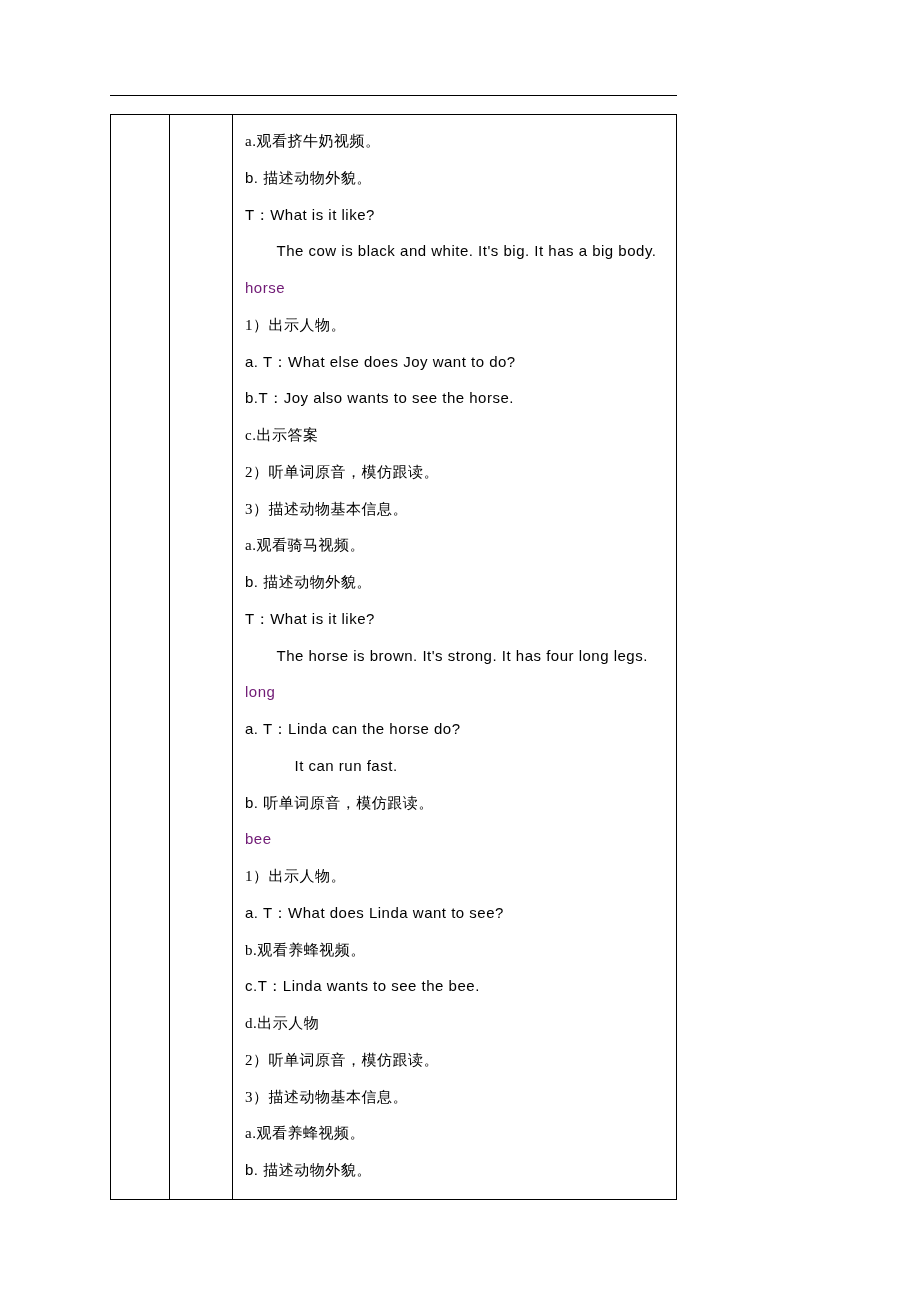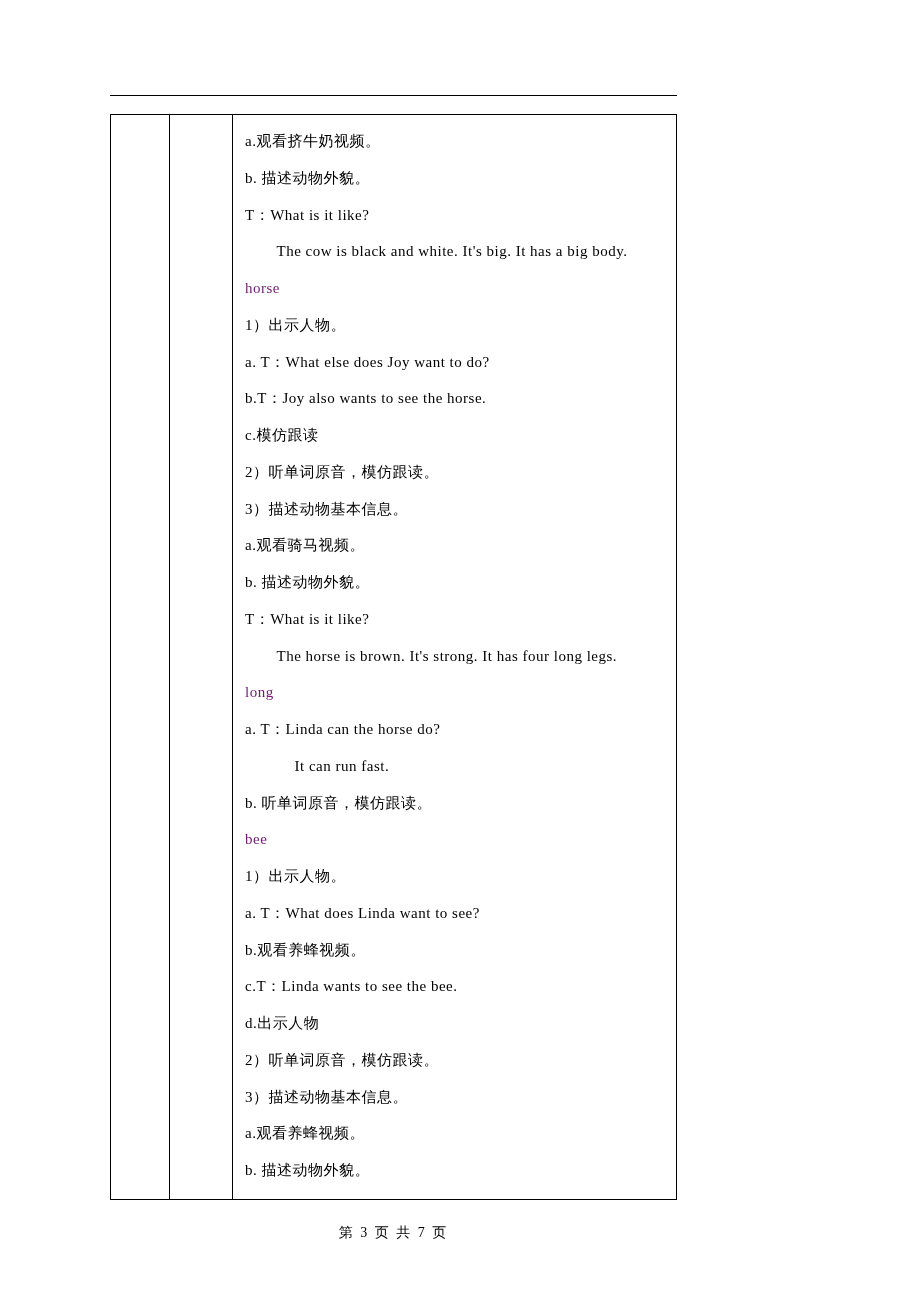--- a/index.html
+++ b/index.html
@@ -30,21 +30,21 @@
     border: 1px solid #000000;
     vertical-align: top;
     padding: 8px 10px 10px 12px;
     font-size: 15px;
     line-height: 2.45;
     letter-spacing: 0.5px;
   }
   .c1 { width: 36px; }
   .c2 { width: 40px; }
   .c3 { }
-  .mono   { font-family: Liberation Serif, serif; letter-spacing: 0.5px; }
+  .mono   { font-family: Liberation Sans, sans-serif; letter-spacing: 0.5px; }
   .red    { color: #701a75; }
   .indent1 { display: inline-block; width: 2.1em; }
   .indent2 { display: inline-block; width: 3.3em; }
   .footer {
     position: absolute;
     bottom: 60px;
     left: 0;
     right: 0;
     text-align: center;
     font-size: 14px;
@@ -66,21 +66,21 @@
       <td class="c2"></td>
       <td class="c3">
         <div>a.观看挤牛奶视频。</div>
         <div><span class="mono">b. 描述动物外貌。</span></div>
         <div><span class="mono">T：What is it like?</span></div>
         <div><span class="indent1"></span><span class="mono">The cow is black and white. It's big. It has a big body.</span></div>
         <div class="red mono">horse</div>
         <div>1）出示人物。</div>
         <div><span class="mono">a. T：What else does Joy want to do?</span></div>
         <div><span class="mono">b.T：Joy also wants to see the horse.</span></div>
-        <div>c.模仿跟读</div>
+        <div>c.出示答案</div>
         <div>2）听单词原音，模仿跟读。</div>
         <div>3）描述动物基本信息。</div>
         <div>a.观看骑马视频。</div>
         <div><span class="mono">b. 描述动物外貌。</span></div>
         <div><span class="mono">T：What is it like?</span></div>
         <div><span class="indent1"></span><span class="mono">The horse is brown. It's strong. It has four long legs.</span></div>
         <div class="red mono">long</div>
         <div><span class="mono">a. T：Linda can the horse do?</span></div>
         <div><span class="indent2"></span><span class="mono">It can run fast.</span></div>
         <div><span class="mono">b. 听单词原音，模仿跟读。</span></div>
@@ -92,14 +92,13 @@
         <div>d.出示人物</div>
         <div>2）听单词原音，模仿跟读。</div>
         <div>3）描述动物基本信息。</div>
         <div>a.观看养蜂视频。</div>
         <div><span class="mono">b. 描述动物外貌。</span></div>
       </td>
     </tr>
   </tbody>
     </table>
 
-  <div class="footer">第 3 页 共 7 页</div>
 </div>
 
 </body></html>

